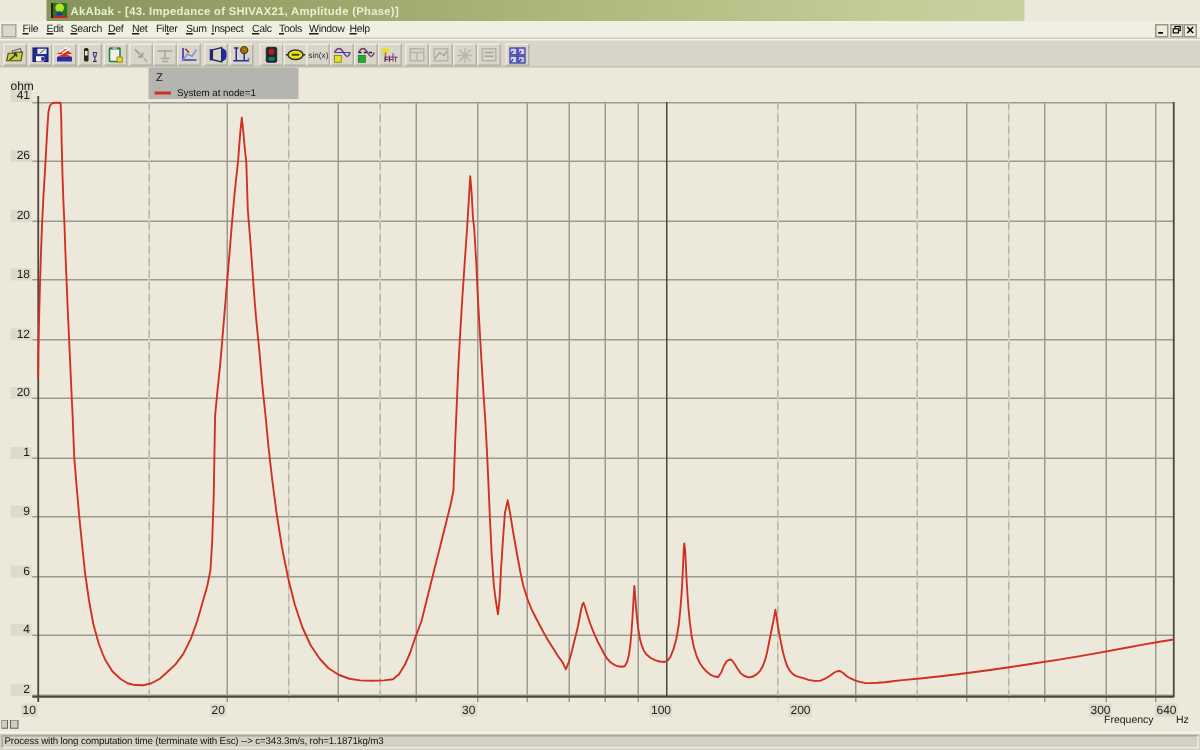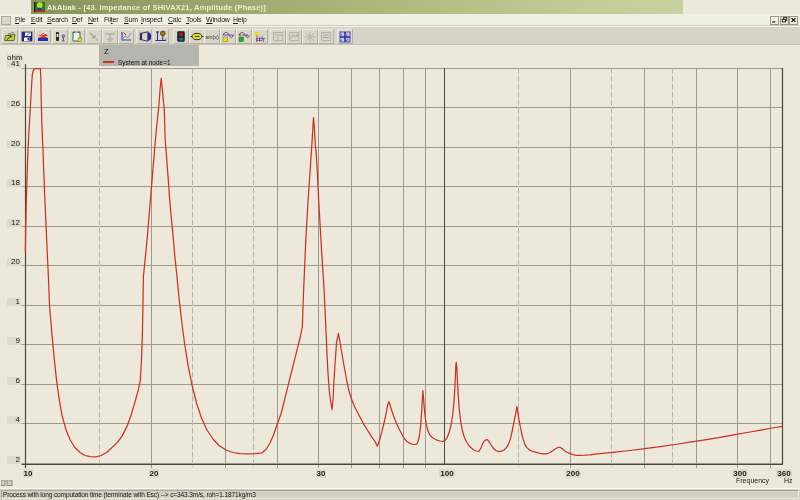--- a/index.html
+++ b/index.html
@@ -8,21 +8,21 @@
 #title .txt { position:absolute; left:16px; top:2.5px; font-size:7.5px; letter-spacing:-0.3px; font-weight:bold; color:#e9efd2; letter-spacing:0.2px; }
 #menubar { position:absolute; left:0; top:14px; width:800px; height:12px; background:#f0efe4; border-bottom:1px solid #cfccbe; }
 .mi { position:absolute; top:1.5px; font-size:7px; letter-spacing:-0.2px; color:#1c1b14; }
 .mi u { text-decoration:underline; }
 #toolbar { position:absolute; left:0; top:26px; width:800px; height:19px; background:#d8d4c8; border-top:1px solid #f4f2ea; border-bottom:1px solid #c6c2b4; }
 .tbtn { position:absolute; top:2px; width:16px; height:15px; background:#d9d5c9;
   border-left:1px solid #edeae0; border-top:1px solid #edeae0; border-right:1px solid #b4b0a4; border-bottom:1px solid #b4b0a4;
   display:flex; align-items:center; justify-content:center; }
 #chart { position:absolute; left:0; top:45px; width:800px; height:442px; background:#ece9da; }
 .ylab { position:absolute; right:779px; width:14px; text-align:right; font-size:8px; color:#1c1b14; background:#dedacc; padding-right:1px; line-height:8px; }
-.xlab { position:absolute; top:469px; width:28px; text-align:center; font-size:8px; color:#1c1b14;font-weight:bold; }
+.xlab { position:absolute; top:469px; width:28px; font-size:8px; color:#1c1b14; }
 .xlab span { background:#dedacc; padding:0 1px; }
 .xlab2 { position:absolute; top:476.5px; font-size:7px; color:#1c1b14; }
 #legend { position:absolute; left:99px; top:44px; width:100px; height:22px; background:#b5b5b0; font-size:7.5px; color:#111; }
 #legend .z { position:absolute; left:5px; top:3px; font-size:7.5px; }
 #legend .line { position:absolute; left:4px; top:17px; width:11px; height:2px; background:#d03024; }
 #legend .t { position:absolute; left:19px; top:14.5px; font-size:6.5px; }
 .wb { position:absolute; width:9px; height:9px; background:#eeebdb; border:1px solid #98968a;
   display:flex; align-items:center; justify-content:center; }
 #mdiicon { position:absolute; left:1px; top:1.5px; width:10px; height:9px; background:#dbd7ca; border:1px solid #aeab9e; }
 #stripicons { position:absolute; left:1px; top:480px; }
@@ -87,23 +87,23 @@
 <div class="ylab" style="top:258px">20</div>
 <div class="ylab" style="top:298px">1</div>
 <div class="ylab" style="top:337px">9</div>
 <div class="ylab" style="top:377px">6</div>
 <div class="ylab" style="top:416px">4</div>
 <div class="ylab" style="top:456px">2</div>
 <div class="xlab" style="left:14px"><span>10</span></div>
 <div class="xlab" style="left:140px"><span>20</span></div>
 <div class="xlab" style="left:307px"><span>30</span></div>
 <div class="xlab" style="left:433px"><span>100</span></div>
-<div class="xlab" style="left:559px"><span>200</span></div>
+<div class="xlab" style="left:526px"><span>200</span></div>
 <div class="xlab" style="left:726px"><span>300</span></div>
-<div class="xlab" style="left:770px"><span>360</span></div>
+<div class="xlab" style="left:770px"><span>640</span></div>
 <div class="xlab2" style="left:736px">Frequency</div>
 <div class="xlab2" style="left:784px">Hz</div>
 <div id="legend">
       <div class="z">Z</div>
       <div class="line"></div>
       <div class="t">System at node=1</div>
     </div>
 <div id="title">
  <svg width="11" height="10" style="position:absolute;left:3px;top:1.5px" viewBox="0 0 11 10">
         <rect width="11" height="10" fill="#267a1e"></rect>

